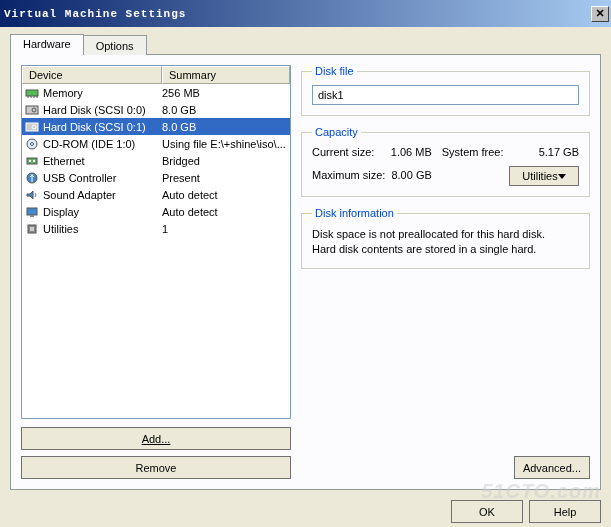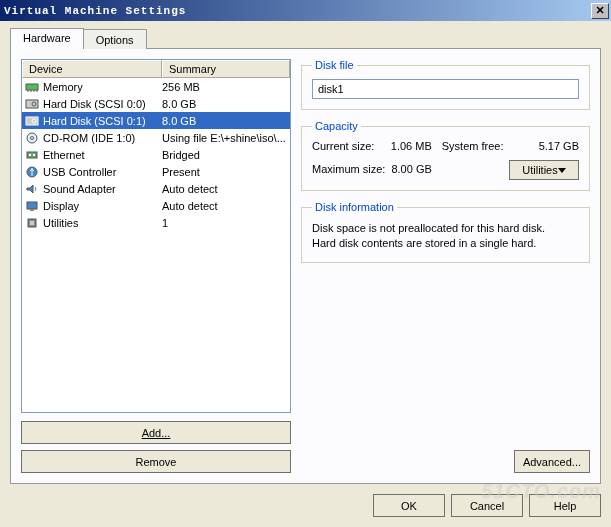--- a/index.html
+++ b/index.html
@@ -1,18 +1,18 @@
 <!DOCTYPE html>
 <html><head>
 <meta charset="utf-8">
 <style>
 * { box-sizing: border-box; font-family: Tahoma, Arial, sans-serif; font-size: 11px; }
 body { margin: 0; padding: 0; background: #ece9d8; width: 611px; height: 527px; overflow: hidden; }
 
-.titlebar { background: linear-gradient(to right, #0a246a, #a6caf0); color: #fff; height: 21px; display: flex; align-items: center; padding: 0 2px 0 4px; font-weight: bold; font-size: 12px; }
+.titlebar { background: linear-gradient(to right, #0a246a, #a6caf0); color: #fff; height: 27px; display: flex; align-items: center; padding: 0 2px 0 4px; font-weight: bold; font-size: 12px; }
 .titlebar .title { flex: 1; letter-spacing: 1px; font-family: "Courier New", monospace; }
 .titlebar .close { width: 18px; height: 16px; background: #c0c0c0; border: 1px solid #fff; border-right-color:#404040; border-bottom-color:#404040; color:#000; display:flex; align-items:center; justify-content:center; font-size:10px; font-weight:bold; }
 
 .dlg-body { padding: 6px 10px 10px 10px; height: calc(527px - 21px); display:flex; flex-direction:column; }
 
 .tabs { display:flex; position:relative; top:1px; z-index:2; }
 .tab { padding: 3px 12px; border:1px solid #919b9c; background:#fcfcfe; border-bottom:none; margin-right:-1px; }
 .tab.inactive { background:#f0f0ea; padding-top:4px; margin-top:1px; }
 
 .tab-panel { border:1px solid #919b9c; background:#fcfcfe; flex:1; padding:10px; display:flex; gap:10px; }
@@ -235,21 +235,18 @@
           </div>
       </div>
     </div>
   </div>
 
   <div class="bottom-buttons">
     <div class="btn">
         <span>OK</span>
       </div>
     <div class="btn">
-        <span>Cancel</span>
-      </div>
-    <div class="btn">
         <span>Help</span>
       </div>
   </div>
 </div>
 
 <div class="watermark">51CTO.com</div>
 
 </body></html>

